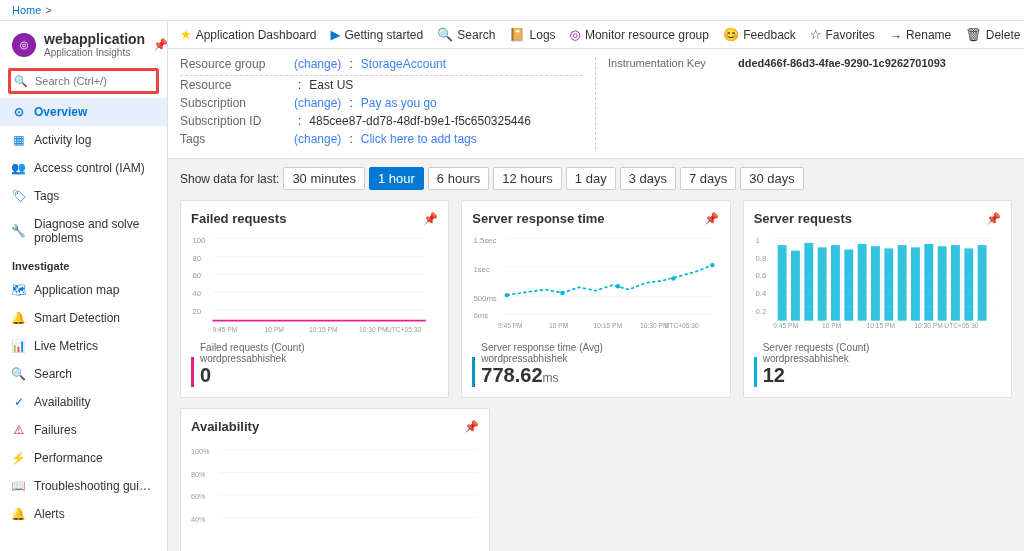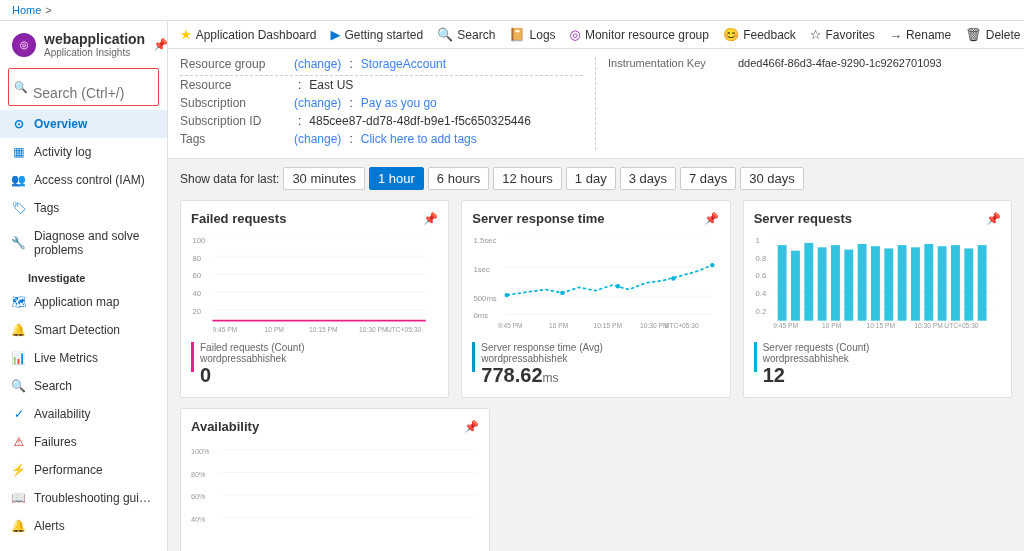--- a/index.html
+++ b/index.html
@@ -12,63 +12,63 @@
     
     .main-layout { display: flex; flex: 1; overflow: hidden; }
 
     
     .sidebar { width: 168px; background: #fff; border-right: 1px solid #e0e0e0; display: flex; flex-direction: column; overflow-y: auto; overflow-x: hidden; flex-shrink: 0; }
     .sidebar-header { padding: 10px 12px 6px; display: flex; align-items: center; gap: 8px; }
     .sidebar-icon-app { width: 24px; height: 24px; background: radial-gradient(circle, #9c27b0, #7b1fa2); border-radius: 50%; display: flex; align-items: center; justify-content: center; color: white; font-size: 10px; flex-shrink: 0; }
     .sidebar-app-name { font-size: 14px; font-weight: 600; color: #333; }
     .sidebar-pin { color: #999; font-size: 12px; margin-left: auto; cursor: pointer; }
     .sidebar-search { margin: 4px 8px; position: relative; }
-    .sidebar-search input { width: 100%; padding: 16px 8px 4px 24px; border: 1px solid #ef4444; border-radius: 2px; font-size: 14px; outline: none; }
+    .sidebar-search input { width: 100%; padding: 4px 8px 4px 24px; border: 3px solid #ef4444; border-radius: 2px; font-size: 11px; outline: none; }
     .sidebar-search-icon { position: absolute; left: 6px; top: 50%; transform: translateY(-50%); color: #999; font-size: 11px; }
     .sidebar-nav { flex: 1; overflow-y: auto; }
     .sidebar-item { display: flex; align-items: center; gap: 8px; padding: 7px 12px; cursor: pointer; font-size: 12px; color: #333; }
     .sidebar-item.active { background: #e5f0fa; color: #0078d4; font-weight: 600; }
     .sidebar-item .nav-icon { width: 14px; height: 14px; display: flex; align-items: center; justify-content: center; font-size: 12px; flex-shrink: 0; }
-    .sidebar-section-label { padding: 8px 28px 4px; font-size: 11px; font-weight: 600; color: #333; }
+    .sidebar-section-label { padding: 8px 12px 4px; font-size: 11px; font-weight: 600; color: #333; }
 
     
     .content-area { flex: 1; display: flex; flex-direction: column; overflow: hidden; background: #f2f2f2; }
 
     
     .toolbar { background: #fff; border-bottom: 1px solid #e0e0e0; padding: 6px 12px; display: flex; align-items: center; gap: 14px; flex-shrink: 0; overflow-x: auto; }
     .toolbar-btn { display: flex; align-items: center; gap: 4px; font-size: 12px; color: #333; cursor: pointer; white-space: nowrap; }
     .toolbar-icon { font-size: 13px; }
 
     
     .resource-info { background: #fff; border-bottom: 1px solid #e0e0e0; padding: 8px 12px; flex-shrink: 0; }
     .resource-row { display: flex; align-items: center; gap: 4px; font-size: 12px; margin-bottom: 4px; }
     .resource-row .label { color: #666; width: 110px; flex-shrink: 0; }
     .resource-row .link { color: #3b82f6; cursor: pointer; }
     .resource-grid { display: grid; grid-template-columns: 1fr 1fr; gap: 0; }
     .resource-left { border-right: 1px dashed #ccc; padding-right: 12px; }
     .resource-right { padding-left: 12px; }
     .key-value-row { display: flex; font-size: 11px; margin-bottom: 3px; }
     .kv-label { color: #666; width: 130px; flex-shrink: 0; }
-    .kv-value { color: #333; word-break: break-all; }
+    .kv-value { color: #333; word-break: break-all; font-weight: bold; }
 
     
     .dashboard { flex: 1; overflow-y: auto; padding: 8px 12px; }
 
     
     .time-filter { display: flex; align-items: center; gap: 4px; margin-bottom: 10px; font-size: 12px; }
     .time-btn { padding: 3px 8px; border: 1px solid #ccc; background: #fff; cursor: pointer; font-size: 13px; color: #333; border-radius: 2px; }
     .time-btn.active { background: #0078d4; color: #fff; border-color: #0078d4; }
 
     
     .charts-row { display: grid; grid-template-columns: 1fr 1fr 1fr; gap: 12px; margin-bottom: 10px; }
     .chart-card { background: #fff; border: 1px solid #e0e0e0; border-radius: 2px; padding: 10px; }
     .chart-card-title { font-size: 13px; font-weight: 600; margin-bottom: 8px; display: flex; justify-content: space-between; align-items: center; }
     .chart-pin { color: #999; cursor: pointer; font-size: 12px; }
     .chart-area { height: 100px; position: relative; }
-    .chart-footer { margin-top: 8px; display: flex; gap: 6px; }
+    .chart-footer { margin-top: 8px; display: flex; align-items: flex-end; gap: 6px; }
     .chart-legend-color { width: 3px; height: 30px; flex-shrink: 0; }
     .chart-legend-text { font-size: 10px; color: #666; }
     .chart-value { font-size: 20px; font-weight: 600; color: #333; }
     .chart-unit { font-size: 12px; color: #666; }
 
     
     svg { width: 100%; height: 100%; }
 
     
     .avail-card { background: #fff; border: 1px solid #e0e0e0; border-radius: 2px; padding: 10px; width: 310px; }

